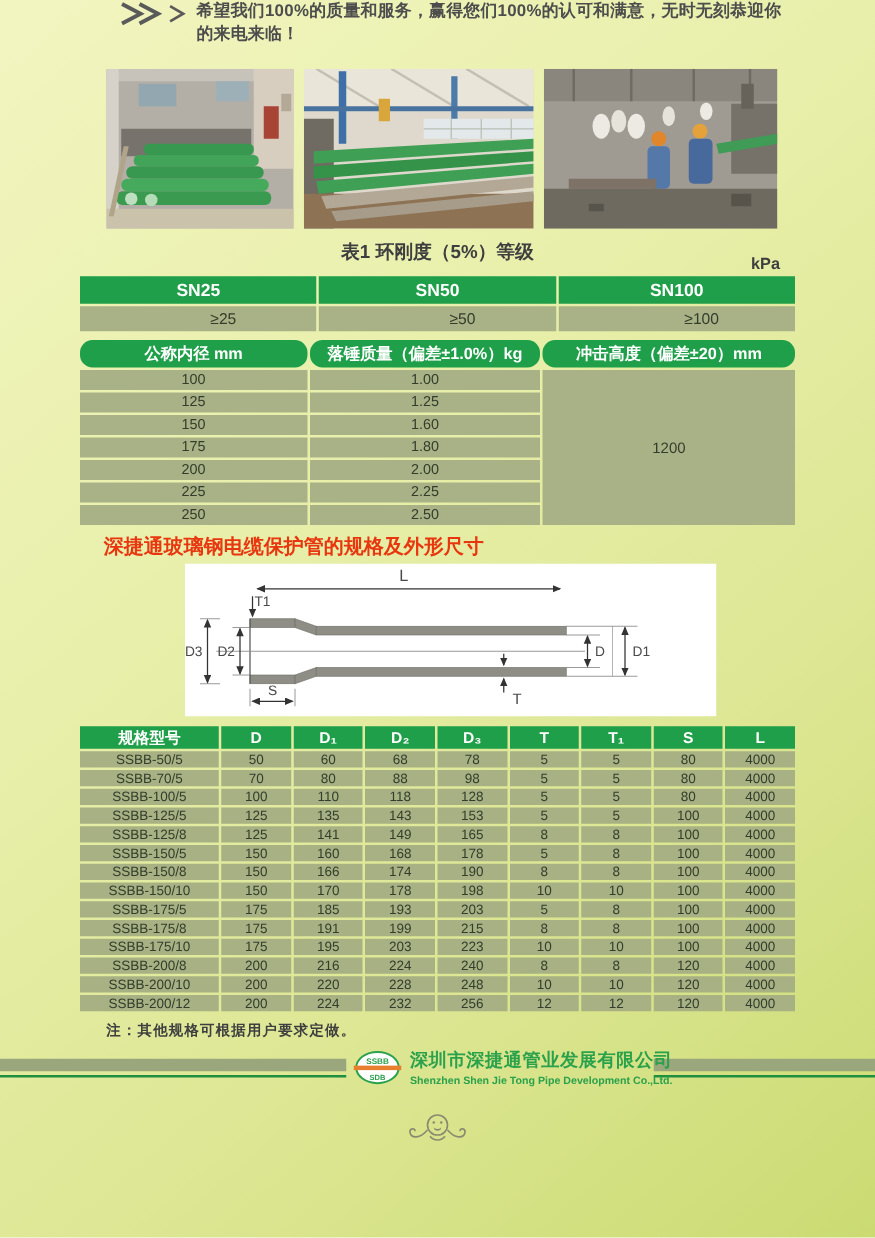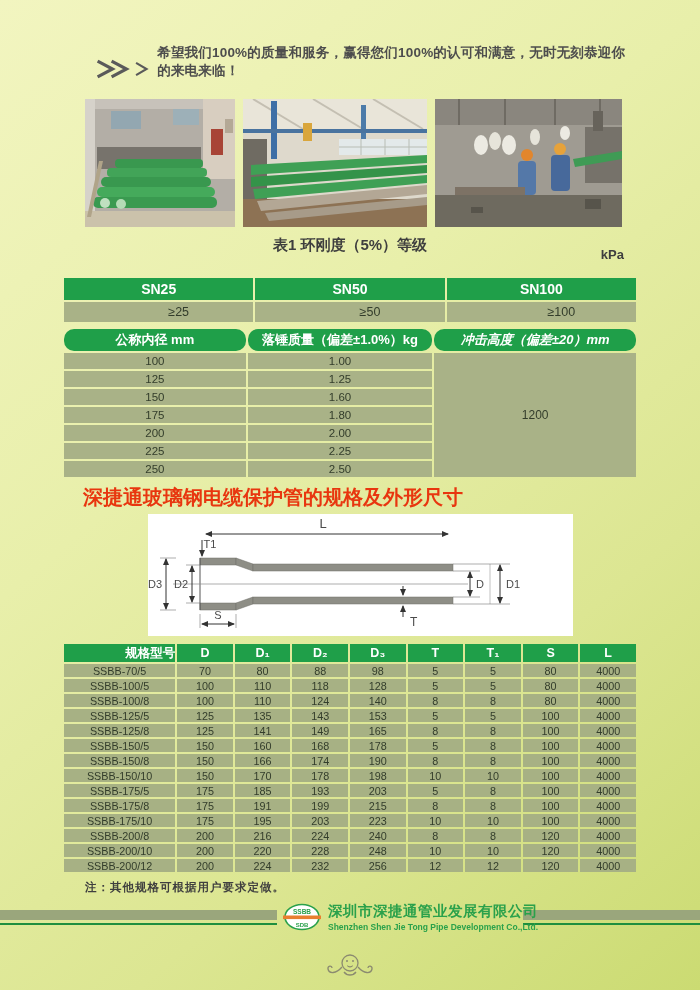--- a/index.html
+++ b/index.html
@@ -4,53 +4,53 @@
 <style>
   * { box-sizing: border-box; margin: 0; padding: 0; }
   html,body { font-family: "Liberation Sans", "DejaVu Sans", sans-serif; }
   body {
     width: 700px; height: 990px; overflow: hidden; position: relative;
     background: linear-gradient(140deg, #f2f5c0 0%, #e8efaa 38%, #dce692 70%, #cbdb72 100%);
   }
   .content { width: 576px; margin: 0 auto; }
 
   
-  .slogan-row { display:flex; align-items:flex-end; gap:8px; padding-top:44px; margin-left:33px; }
+  .slogan-row { display:flex; align-items:flex-start; gap:8px; margin-left:33px; }
   .slogan-text { font-size:13.5px; font-weight:600; color:#4d4d4d; letter-spacing:0.2px; }
 
   
   .photos { display:flex; gap:8px; margin-top:19px; margin-left:23px; }
   .photo { height:128px; overflow:hidden; }
   .photo svg { display:block; }
 
   
   table { border-collapse:separate; border-spacing:2px; width:576px; table-layout:fixed; }
   th { background:#1f9f49; color:#fff; font-weight:600; text-align:center; }
   td { background:#a9b287; color:#333d2b; text-align:center; }
 
   .t1-title-row { position:relative; text-align:center; margin-top:9px; height:20px; }
   .tbl-title { font-size:15px; font-weight:bold; color:#3e3e3e;margin-top:16px; }
   .unit-kpa { position:absolute; right:14px; bottom:-6px; font-size:13px; font-weight:600; color:#3e3e3e; }
-  .t1 { margin-top:20px; }
+  .t1 { margin-top:7px; }
   .t1 th { height:22px; font-size:14px; }
   .t1 td { height:20px; font-size:12.5px;padding-left:40px; }
 
   .t2-title { text-align:center; margin-top:5px; }
   .t2 { margin-top:3px; }
   .t2 th { height:22px; font-size:13px;border-radius:10px; }
   .t2 td { height:16px; font-size:11.5px; }
   .t2 td.merge { vertical-align:middle; font-size:12px; }
 
-  .spec-heading { margin-top:5px; margin-left:21px; font-size:20px; font-weight:bold; color:#e8360f; }
+  .spec-heading { margin-top:5px; margin-left:21px; font-size:16px; font-weight:bold; color:#e8360f; }
 
   .diagram-panel { margin-top:3px; margin-left:86px; width:425px; height:122px; background:#fff; }
 
   .spec { margin-top:6px; }
   .spec th { height:18px; font-size:12.5px; }
-  .spec th:first-child { width:20%;text-align:right; }
+  .spec th:first-child { width:20%; }
   .spec td { height:13px; font-size:10.8px; background:#a7b184; }
 
   .note { margin-top:6px; margin-left:23px; font-size:11.5px; font-weight:600; color:#3f3f3f; letter-spacing:1px; }
 
   
   .footer { position:relative; height:44px; margin-top:7px; width:700px; }
   .deco-left { position:absolute; left:0; top:8px; width:277px; }
   .deco-right { position:absolute; right:0; top:8px; width:177px; }
   .deco-bar { height:10px; background:#9aa67c; }
   .deco-line { height:2px; background:#1f8f3f; margin-top:3px; }
@@ -171,21 +171,21 @@
           <td>≥100</td>
         </tr>
       </tbody>
   </table>
 
   <table class="t2">
     <thead>
         <tr>
           <th style="width: 32%;">公称内径  mm</th>
           <th style="width: 32.5%;">落锤质量（偏差±1.0%）kg</th>
-          <th style="width: 35.5%; font-style: italic;">冲击高度（偏差±20）mm</th>
+          <th style="width: 35.5%;">冲击高度（偏差±20）mm</th>
         </tr>
       </thead>
     <tbody>
         <tr>
           <td>100</td>
           <td>1.00</td>
           <td rowspan="7" class="merge">1200</td>
         </tr>
         <tr>
           <td>125</td>
@@ -285,49 +285,49 @@
           <th>D₂</th>
           <th>D₃</th>
           <th>T</th>
           <th>T₁</th>
           <th>S</th>
           <th>L</th>
         </tr>
       </thead>
     <tbody>
         <tr>
+          <td>SSBB-50/5</td>
+          <td>50</td>
+          <td>60</td>
+          <td>68</td>
+          <td>78</td>
+          <td>5</td>
+          <td>5</td>
+          <td>80</td>
+          <td>4000</td>
+        </tr>
+        <tr>
           <td>SSBB-70/5</td>
           <td>70</td>
           <td>80</td>
           <td>88</td>
           <td>98</td>
           <td>5</td>
           <td>5</td>
           <td>80</td>
           <td>4000</td>
         </tr>
         <tr>
           <td>SSBB-100/5</td>
           <td>100</td>
           <td>110</td>
           <td>118</td>
           <td>128</td>
           <td>5</td>
           <td>5</td>
-          <td>80</td>
-          <td>4000</td>
-        </tr>
-        <tr>
-          <td>SSBB-100/8</td>
-          <td>100</td>
-          <td>110</td>
-          <td>124</td>
-          <td>140</td>
-          <td>8</td>
-          <td>8</td>
           <td>80</td>
           <td>4000</td>
         </tr>
         <tr>
           <td>SSBB-125/5</td>
           <td>125</td>
           <td>135</td>
           <td>143</td>
           <td>153</td>
           <td>5</td>

